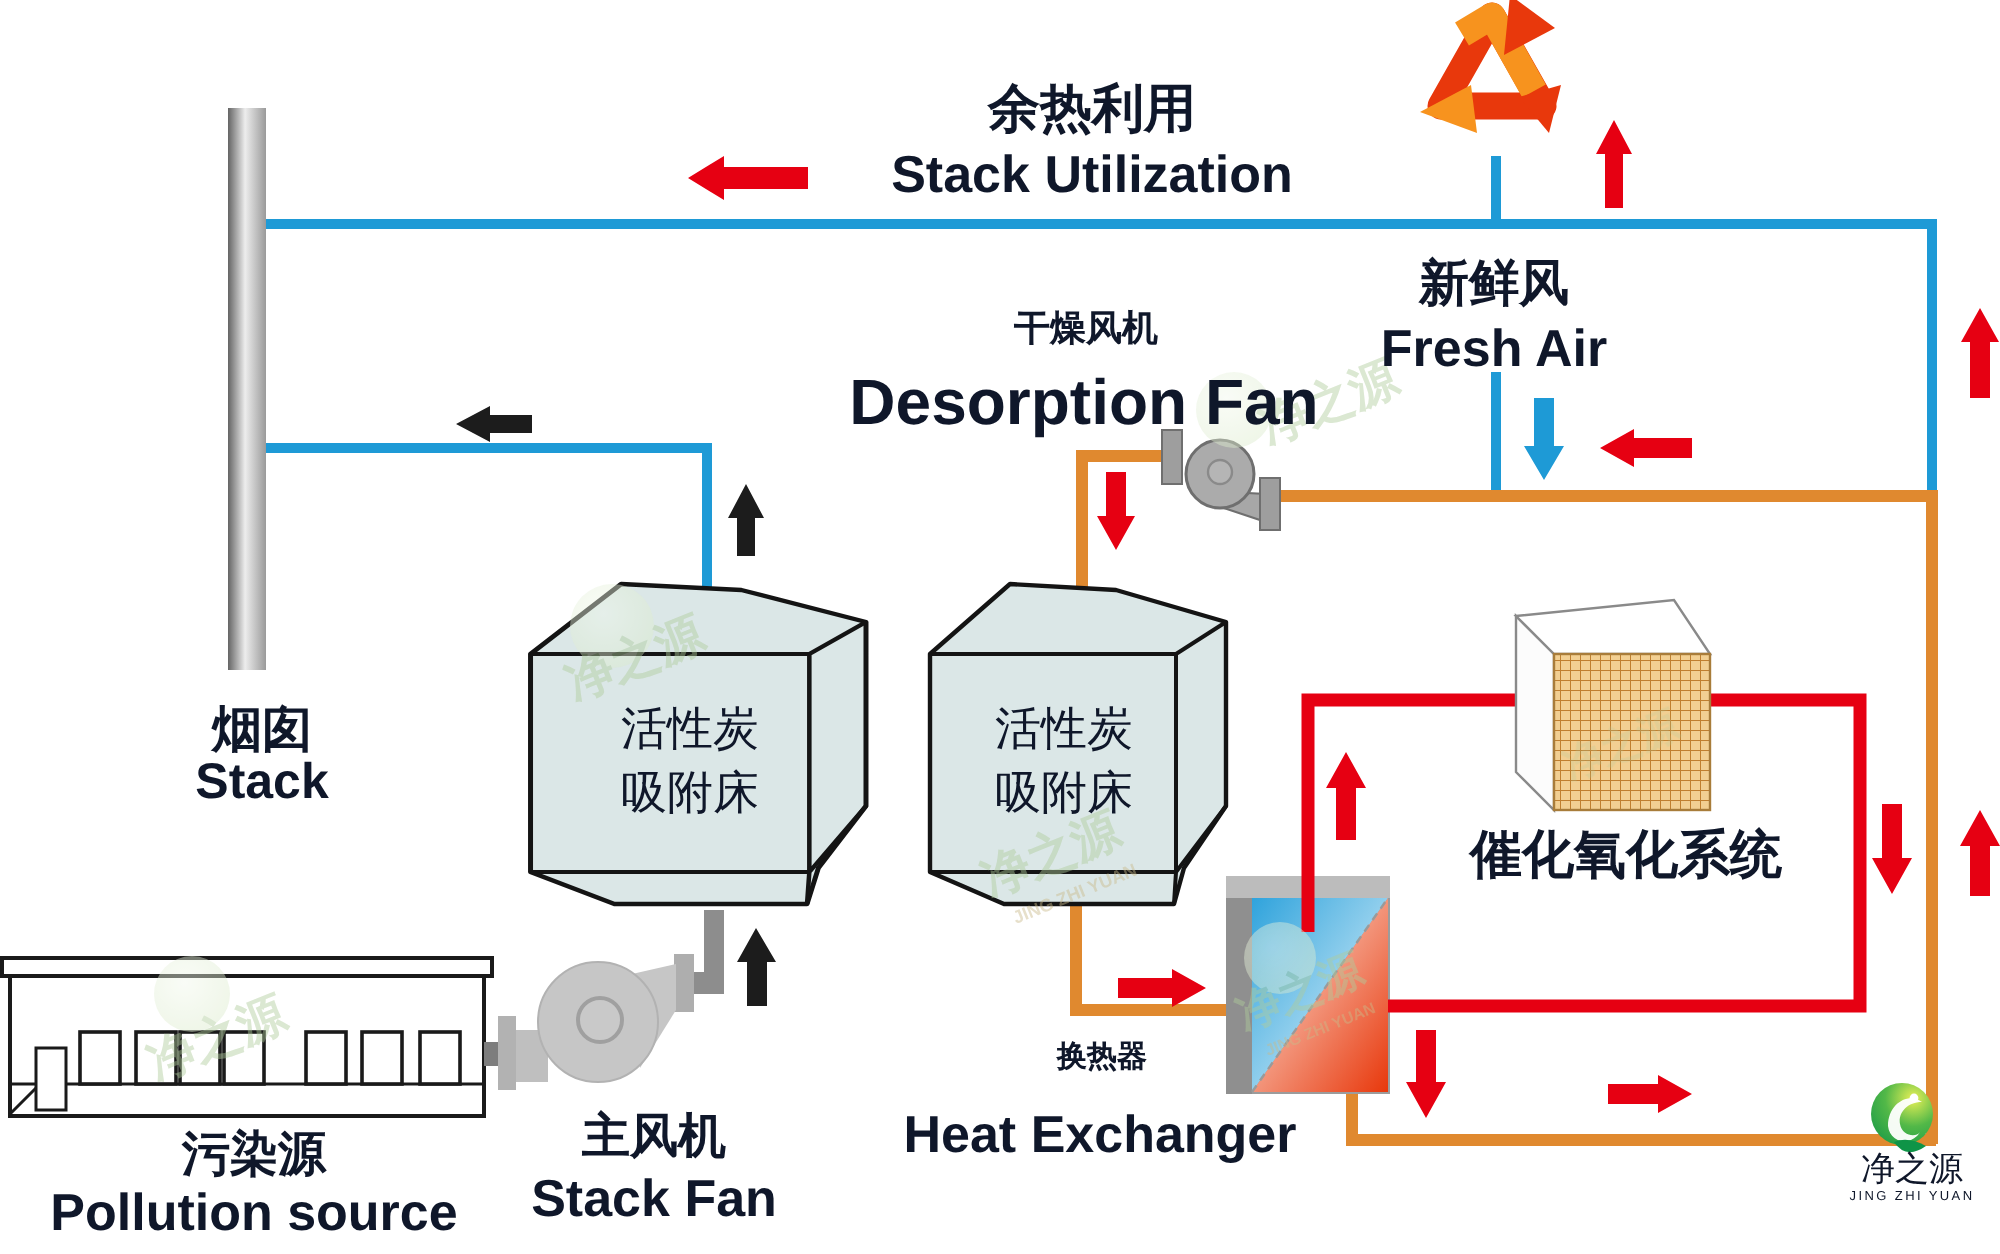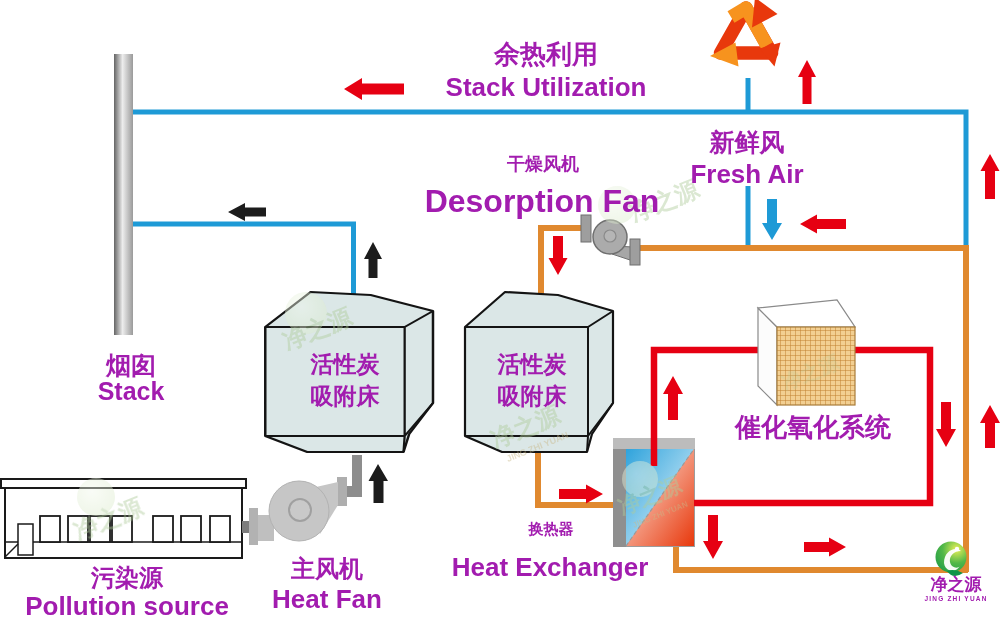--- a/index.html
+++ b/index.html
@@ -1,21 +1,21 @@
 <!DOCTYPE html>
 <html style="--blue: #1e9ad6; --orange: #e0892f; --red: #e60012; --black: #1c1c1c; --bed_fill: #dbe7e7; --mesh_fill: #f2cf92; --mesh_line: #c07f2f; --logo_green: #159a44; --gold: #c98f2a;"><head>
 <meta charset="utf-8">
 <style>
   html,body{margin:0;padding:0;background:#fff;}
   .stage{position:relative;width:1000px;height:627px;background:#fff;overflow:hidden;
          font-family:"Liberation Sans","DejaVu Sans",sans-serif;}
   .stage svg.canvas{position:absolute;left:0;top:0;z-index:1;}
   .lbl{position:absolute;z-index:3;transform:translateX(-50%);white-space:nowrap;
-       color:#a21caf;font-weight:600;text-align:left;line-height:1.1;}
-  .lbl.bold{font-weight:700;}
+       color:#0f172a;font-weight:600;text-align:left;line-height:1.1;}
+  .lbl.bold{font-weight:400;}
   .st-blue{stroke:var(--blue,#1e9ad6);}
   .st-orange{stroke:var(--orange,#e0892f);}
   .st-red{stroke:var(--red,#e60012);}
   .f-red{fill:var(--red,#e60012);}
   .f-blue{fill:var(--blue,#1e9ad6);}
   .f-black{fill:var(--black,#1c1c1c);}
   .f-bed{fill:var(--bed_fill,#dbe7e7);}
   .pipe{fill:none;stroke-linejoin:miter;stroke-linecap:butt;}
   .wm-text{font-weight:700;fill:#afcb9b;}
   .wm-sub{font-weight:700;fill:#c9b98a;}
@@ -208,18 +208,18 @@
 
   <div class="lbl" style="left:813px;top:413px;font-size:26px">催化氧化系统</div>
 
   <div class="lbl" style="left:551px;top:521px;font-size:15px">换热器</div>
   <div class="lbl" style="left:550px;top:553px;font-size:26px">Heat Exchanger</div>
 
   <div class="lbl" style="left:127px;top:565px;font-size:24px">污染源</div>
   <div class="lbl" style="left:127px;top:592px;font-size:26px">Pollution source</div>
 
   <div class="lbl" style="left:327px;top:556px;font-size:24px">主风机</div>
-  <div class="lbl" style="left:327px;top:585px;font-size:26px">Heat Fan</div>
+  <div class="lbl" style="left:327px;top:585px;font-size:26px">Stack Fan</div>
 
   <div class="lbl bold" style="left:956px;top:576px;font-size:17px">净之源</div>
   <div class="lbl bold logo-en" style="left:956px;top:595px;font-size:6.5px;letter-spacing:1.2px">JING ZHI YUAN</div>
 
 </div>
 
 </body></html>

